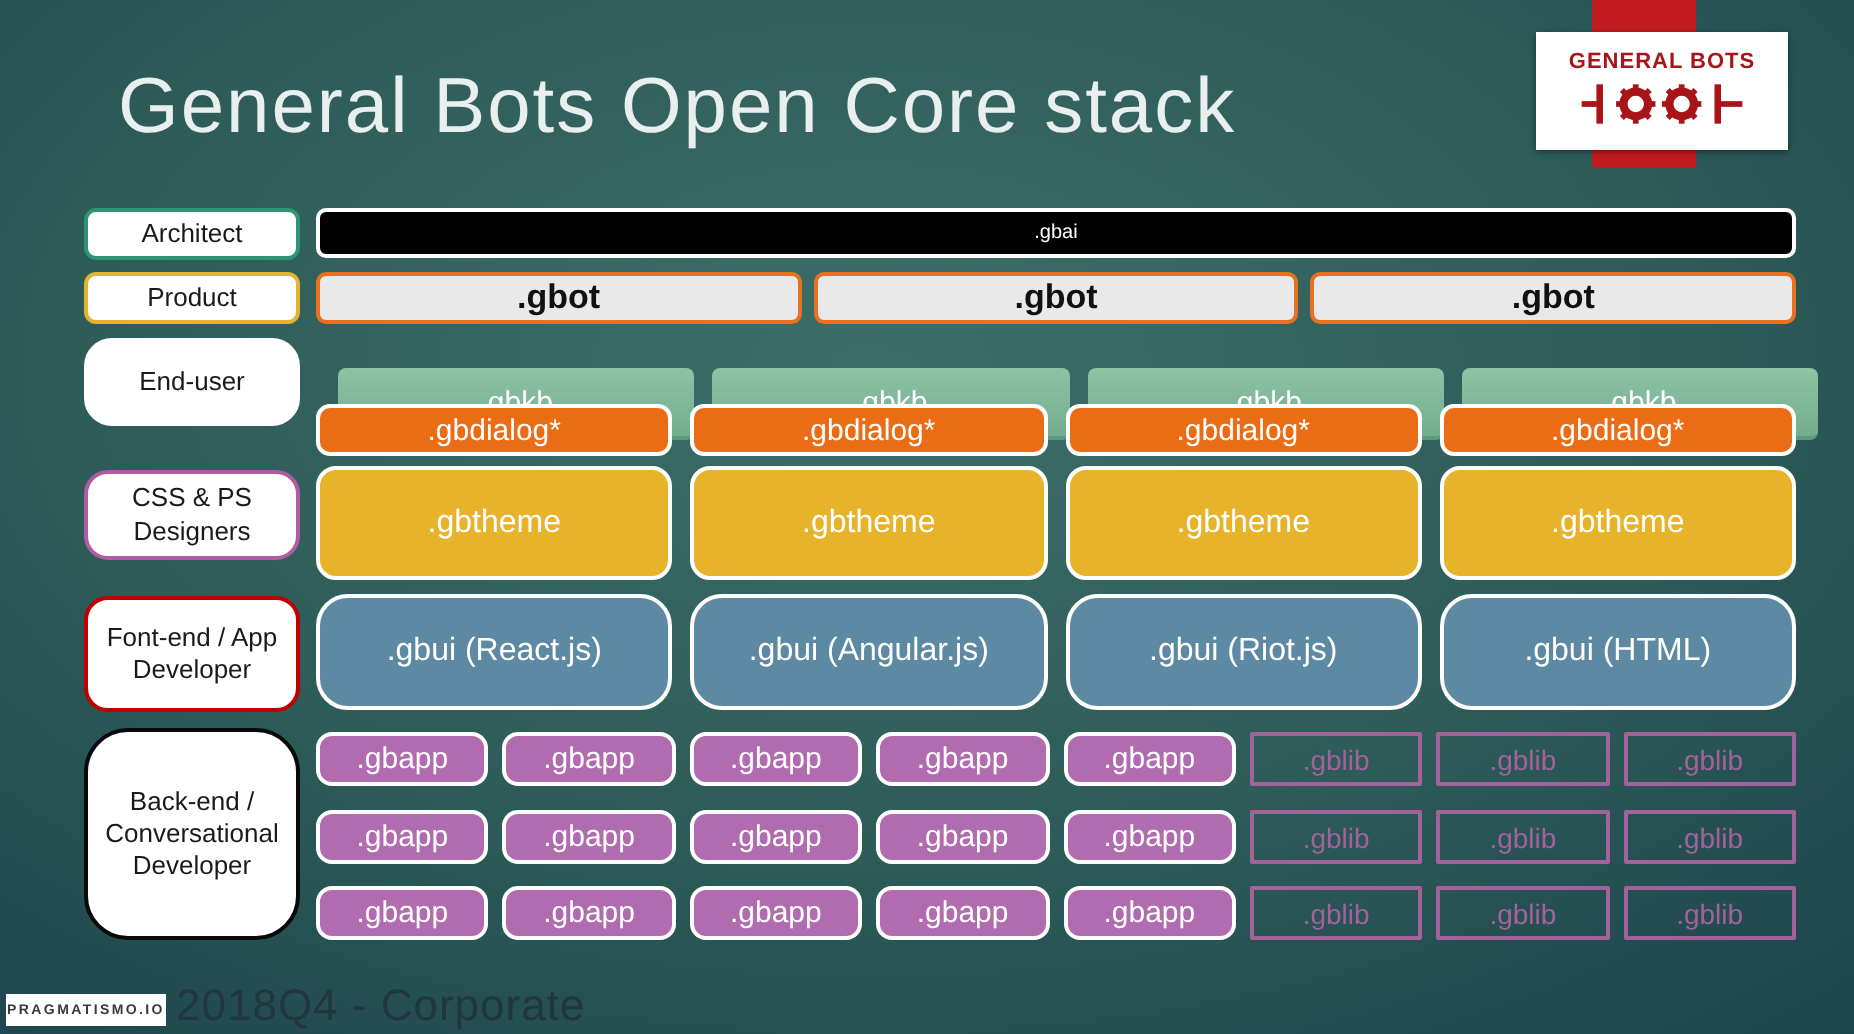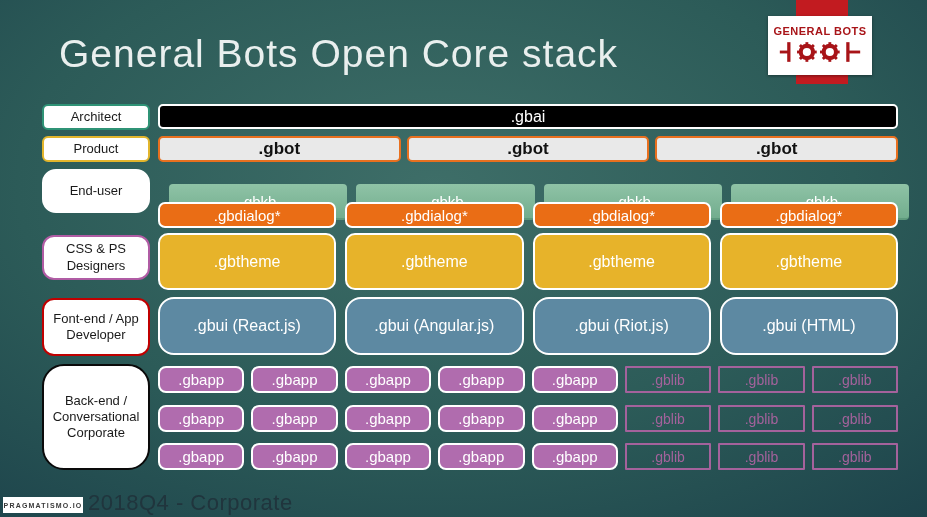--- a/index.html
+++ b/index.html
@@ -9,21 +9,21 @@
     background:
       radial-gradient(ellipse 1100px 650px at 47% 36%, #3e6e68 0%, #2c5b58 38%, #1d434b 68%, #102b35 100%);
   }
   .title{
     position:absolute;left:59px;top:32px;width:700px;
     font-size:39px;font-weight:400;letter-spacing:1px;color:#e9efee;
   }
   
   .logo-strip{position:absolute;left:796px;top:0;width:52px;height:84px;background:#c21b20;}
   .logo-box{
-    position:absolute;left:768px;top:16px;width:104px;height:59px;background:#ffffff;
+    position:absolute;left:768px;top:16px;width:126px;height:59px;background:#ffffff;
     display:flex;flex-direction:column;align-items:center;justify-content:center;gap:1px;
     box-shadow:0 1px 3px rgba(0,0,0,.4);
   }
   .logo-brand{font-size:11px;font-weight:bold;color:#a81418;letter-spacing:.5px;white-space:nowrap;}
   
   .lbl{
     position:absolute;left:42px;width:108px;background:#ffffff;color:#1a1a1a;
     display:flex;align-items:center;justify-content:center;text-align:center;
     font-size:13px;line-height:1.25;box-sizing:border-box;padding:2px 6px;
   }
@@ -42,21 +42,21 @@
   .row-gbtheme{top:233px;height:57px;grid-template-columns:repeat(4,1fr);gap:9px;}
   .row-gbui{top:297px;height:58px;grid-template-columns:repeat(4,1fr);gap:9px;}
   .row-backend{height:27px;grid-template-columns:repeat(8,1fr);gap:7px;}
   .row-backend-1{top:366px;}
   .row-backend-2{top:405px;}
   .row-backend-3{top:443px;}
   .btn{
     display:flex;align-items:center;justify-content:center;
     color:#fff;box-sizing:border-box;white-space:nowrap;
   }
-  .gbai{background:#000000;border:2px solid #ffffff;border-radius:5px;font-size:16px;}
+  .gbai{background:#000000;border:2px solid #ffffff;border-radius:5px;font-size:10px;}
   .gbot{background:#e9e9e9;border:2px solid #e8701f;border-radius:5px;color:#111111;font-size:17px;}
   .gbkb{background:linear-gradient(#8fc3a6,#72ad8e);border-radius:4px;border-bottom:2px solid #5e9a7d;font-size:15px;}
   .gbdialog{background:#ea6d15;border:2px solid #ffffff;border-radius:7px;font-size:15px;}
   .gbtheme{background:#e7b32a;border:2px solid #ffffff;border-radius:10px;font-size:16px;}
   .gbui{background:#5d89a2;border:2px solid #ffffff;border-radius:16px;font-size:16px;}
   .gbapp{background:#b06cae;border:2px solid #ffffff;border-radius:8px;font-size:15px;text-align:center;}
   .gblib{background:transparent;border:2px solid #a4629c;border-radius:1px;color:#a4629c;font-size:14px;}
   
   .prag-badge{
     position:absolute;left:3px;top:497px;width:80px;height:16px;background:#ffffff;
@@ -102,21 +102,21 @@
           <line x1="67.3" y1="11.7" x2="70.5" y2="8.5"></line>
       </g>
     </svg>
   </div>
 
   <div class="lbl lbl-architect">Architect</div>
   <div class="lbl lbl-product">Product</div>
   <div class="lbl lbl-enduser">End-user</div>
   <div class="lbl lbl-designers">CSS &amp; PS Designers</div>
   <div class="lbl lbl-frontend">Font-end / App Developer</div>
-  <div class="lbl lbl-backend">Back-end / Conversational Corporate</div>
+  <div class="lbl lbl-backend">Back-end / Conversational Developer</div>
 
   <div class="row row-gbai">
     <div class="btn gbai">.gbai</div>
   </div>
   <div class="row row-gbot">
       <div class="btn gbot">.gbot</div>
       <div class="btn gbot">.gbot</div>
       <div class="btn gbot">.gbot</div>
     </div>
   <div class="row row-gbkb">

